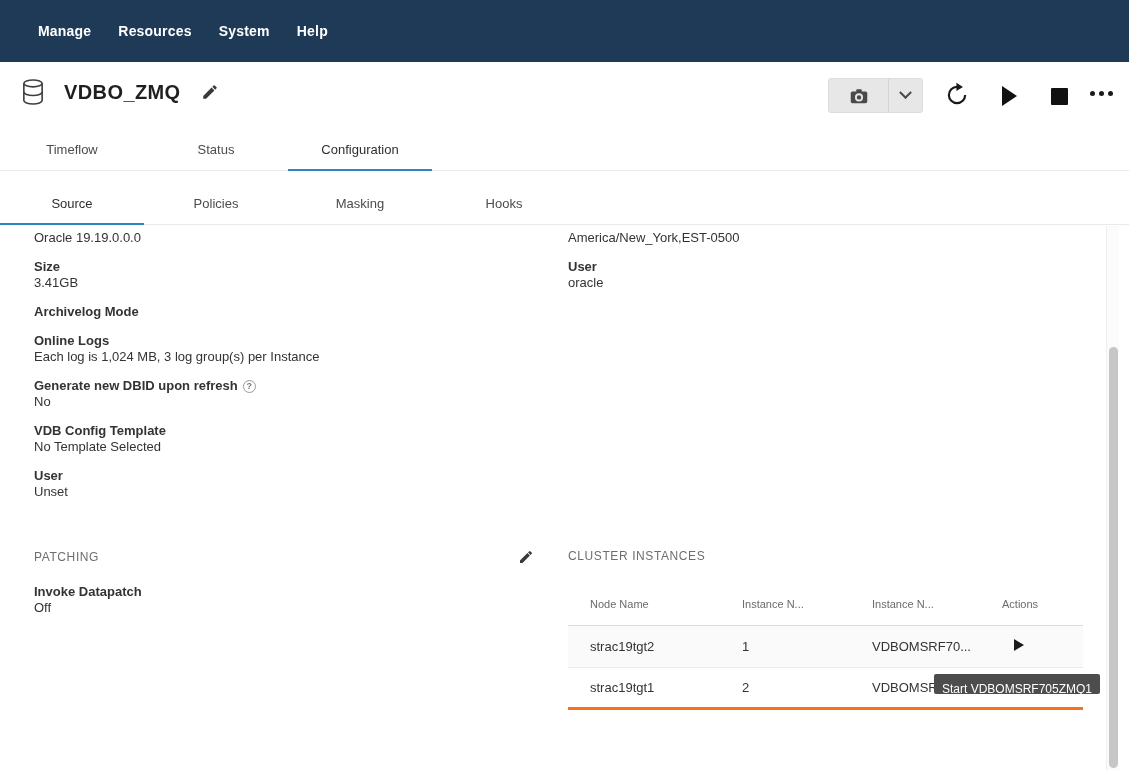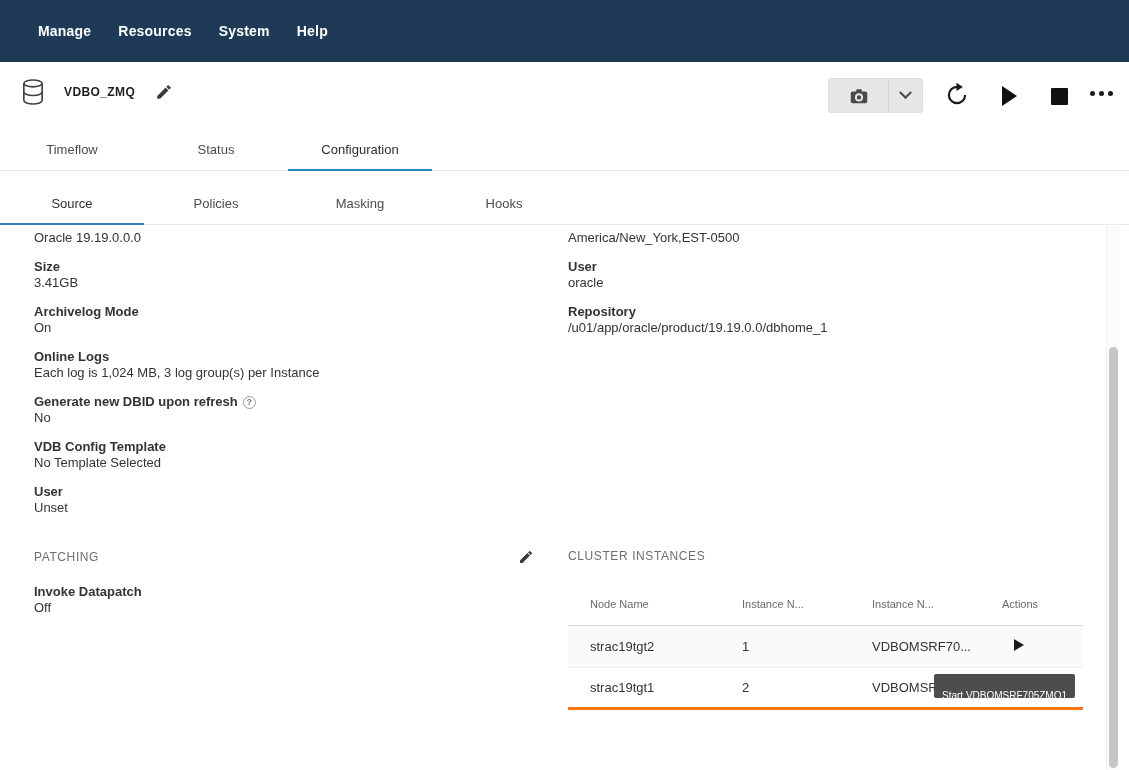--- a/index.html
+++ b/index.html
@@ -21,21 +21,21 @@
     display:flex; align-items:center; padding-left:38px; gap:27px;
   }
   .topnav a {
     color:#fff; font-size:14px; font-weight:bold; text-decoration:none;
     letter-spacing:.2px; cursor:pointer;
   }
 
   
   .page-header { position:absolute; left:20px; top:78px; display:flex; align-items:center; }
   .db-icon { width:26px; height:28px; display:inline-block; }
-  .page-title { font-size:12px; font-weight:bold; color:#1f1f1f; letter-spacing:.4px; margin-left:18px; }
+  .page-title { font-size:20px; font-weight:bold; color:#1f1f1f; letter-spacing:.4px; margin-left:18px; }
   .edit-title { margin-left:20px; width:18px; height:18px; display:inline-block; cursor:pointer; }
 
   .icon-btn { background:none; border:none; cursor:pointer; position:absolute; display:flex; align-items:center; justify-content:center; }
   .btn-snapshot {
     position:absolute; left:828px; top:78px; width:95px; height:35px;
     background:#e7e7e7; border:1px solid #dcdcdc; border-radius:3px;
     display:flex; align-items:stretch; cursor:pointer;
   }
   .btn-snapshot .cam-part { flex:1; display:flex; align-items:center; justify-content:center; }
   .btn-snapshot .chev-part { width:34px; display:flex; align-items:center; justify-content:center; border-left:1px solid #d5d5d5; }
@@ -94,21 +94,21 @@
   .c1 { width:152px; } .c2 { width:130px; } .c3 { width:130px; } .c4 { flex:1; }
   .drow { height:42px; }
   .drow.alt { background:#fafafa; }
   .drow.r1 { border-bottom:1px solid #ececec; }
   .drow.r2 { border-bottom:3px solid #f97316; }
   .row-action { background:none; border:none; cursor:pointer; display:inline-flex; align-items:center; margin-left:12px; }
   .play-sm { width:0; height:0; border-left:10px solid #1a1a1a; border-top:6px solid transparent; border-bottom:6px solid transparent; }
   .stop-sm { width:12px; height:12px; background:#1a1a1a; }
   .tooltip {
     position:absolute; left:366px; top:125px; height:20px; line-height:20px;
-    background:#4d4d4d; color:#fff; font-size:10px; padding:12px 8px;
+    background:#4d4d4d; color:#fff; font-size:12px; padding:5px 8px;
     border-radius:2px; white-space:nowrap; z-index:5;
   }
 
   
   .scroll-track {
     position:absolute; left:1106px; top:226px; width:13px; height:544px;
     background:#fbfbfb; border-left:1px solid #efefef;
   }
   .scroll-thumb {
     position:absolute; left:2px; top:121px; width:9px; height:421px;
@@ -197,21 +197,20 @@
     <div class="col-left">
       <div class="field">
         <div class="value">Oracle 19.19.0.0.0</div>
       </div>
       <div class="field">
         <div class="label">Size</div>
         <div class="value">3.41GB</div>
       </div>
       <div class="field">
         <div class="label">Archivelog Mode</div>
-        <div class="value">On</div>
       </div>
       <div class="field">
         <div class="label">Online Logs</div>
         <div class="value">Each log is 1,024 MB, 3 log group(s) per Instance</div>
       </div>
       <div class="field">
         <div class="label"><span>Generate new DBID upon refresh</span><span class="help">?</span></div>
         <div class="value">No</div>
       </div>
       <div class="field">
@@ -224,24 +223,20 @@
       </div>
     </div>
 
     <div class="col-right">
       <div class="field">
         <div class="value">America/New_York,EST-0500</div>
       </div>
       <div class="field">
         <div class="label">User</div>
         <div class="value">oracle</div>
-      </div>
-      <div class="field">
-        <div class="label">Repository</div>
-        <div class="value">/u01/app/oracle/product/19.19.0.0/dbhome_1</div>
       </div>
     </div>
 
     <div class="patching">
       <div class="sec-head">
         <div class="section-title">PATCHING</div>
         <span class="sec-edit">
           <svg viewBox="0 0 24 24" width="16" height="16">
             <path d="M3 17.2 V21 h3.8 L17.9 9.9 14.1 6.1 Z M20.7 7.1 a1 1 0 0 0 0-1.4 L18.3 3.3 a1 1 0 0 0-1.4 0 L15.1 5.1 18.9 8.9 Z" fill="#3a3a3a"></path>
           </svg>

